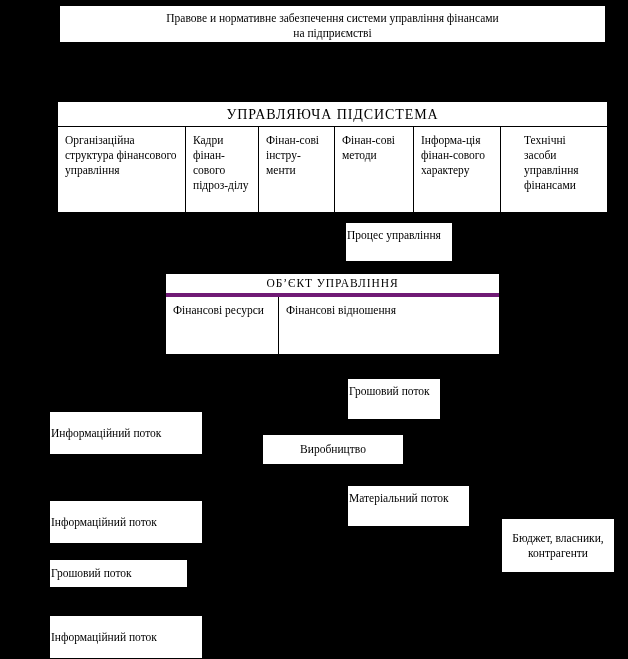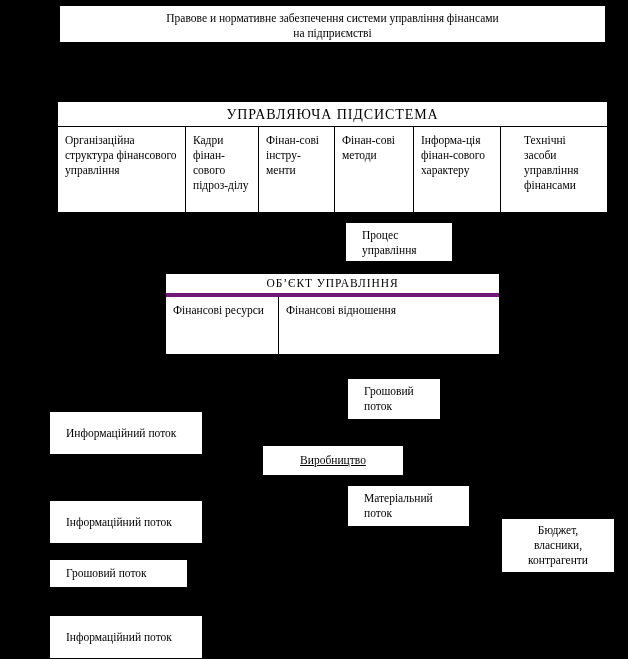--- a/index.html
+++ b/index.html
@@ -19,21 +19,21 @@
     position: absolute;
     background: #ffffff;
     color: #000000;
     border: 1px solid #000000;
     box-sizing: border-box;
     font-size: 11.5px;
     line-height: 15px;
     overflow: hidden;
   }
   .pad {
-    padding: 5px 16px;
+    padding: 5px 1px;
   }
   .center {
     text-align: center;
   }
   .vcenter {
     display: flex;
     flex-direction: column;
     justify-content: center;
   }
   
@@ -138,24 +138,23 @@
     height: 42px;
   }
   #info-flow-1 {
     left: 49px;
     top: 411px;
     width: 154px;
     height: 44px;
   }
   #production-box {
     left: 262px;
-    top: 445px;
+    top: 434px;
     width: 142px;
     height: 31px;
-    text-decoration: underline;
   }
   #material-flow-box {
     left: 347px;
     top: 485px;
     width: 123px;
     height: 42px;
   }
   #info-flow-2 {
     left: 49px;
     top: 500px;

